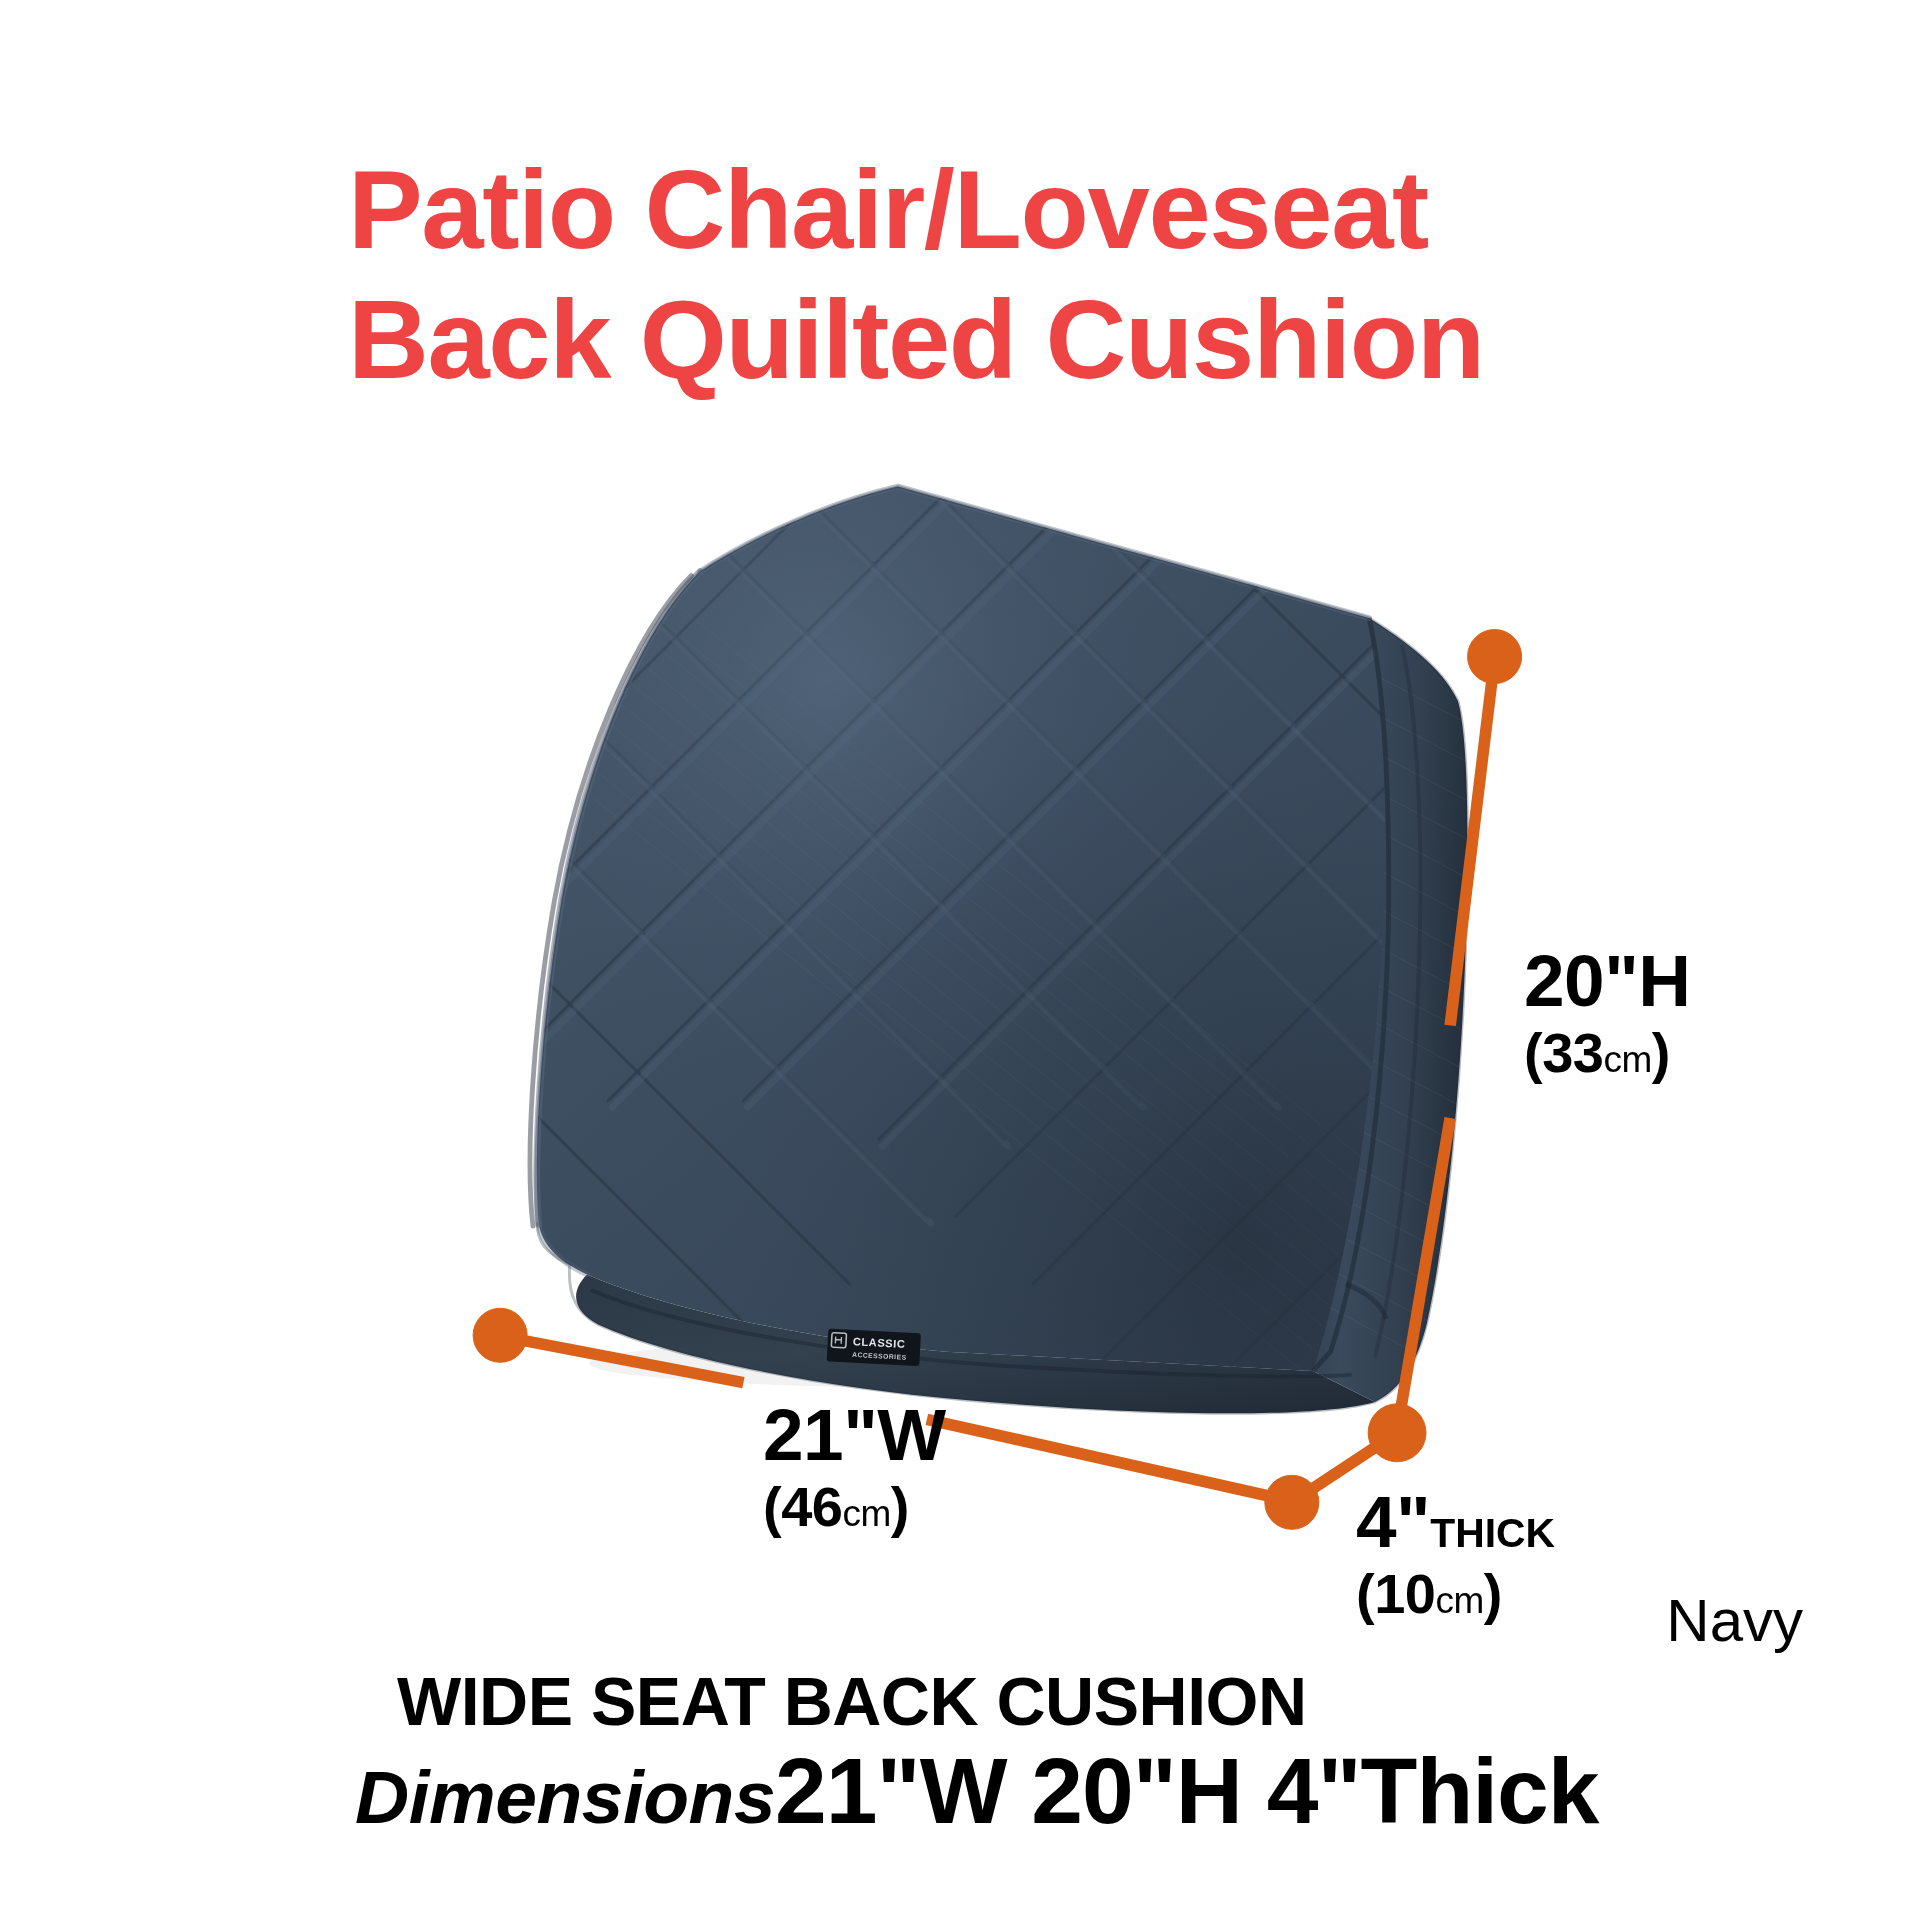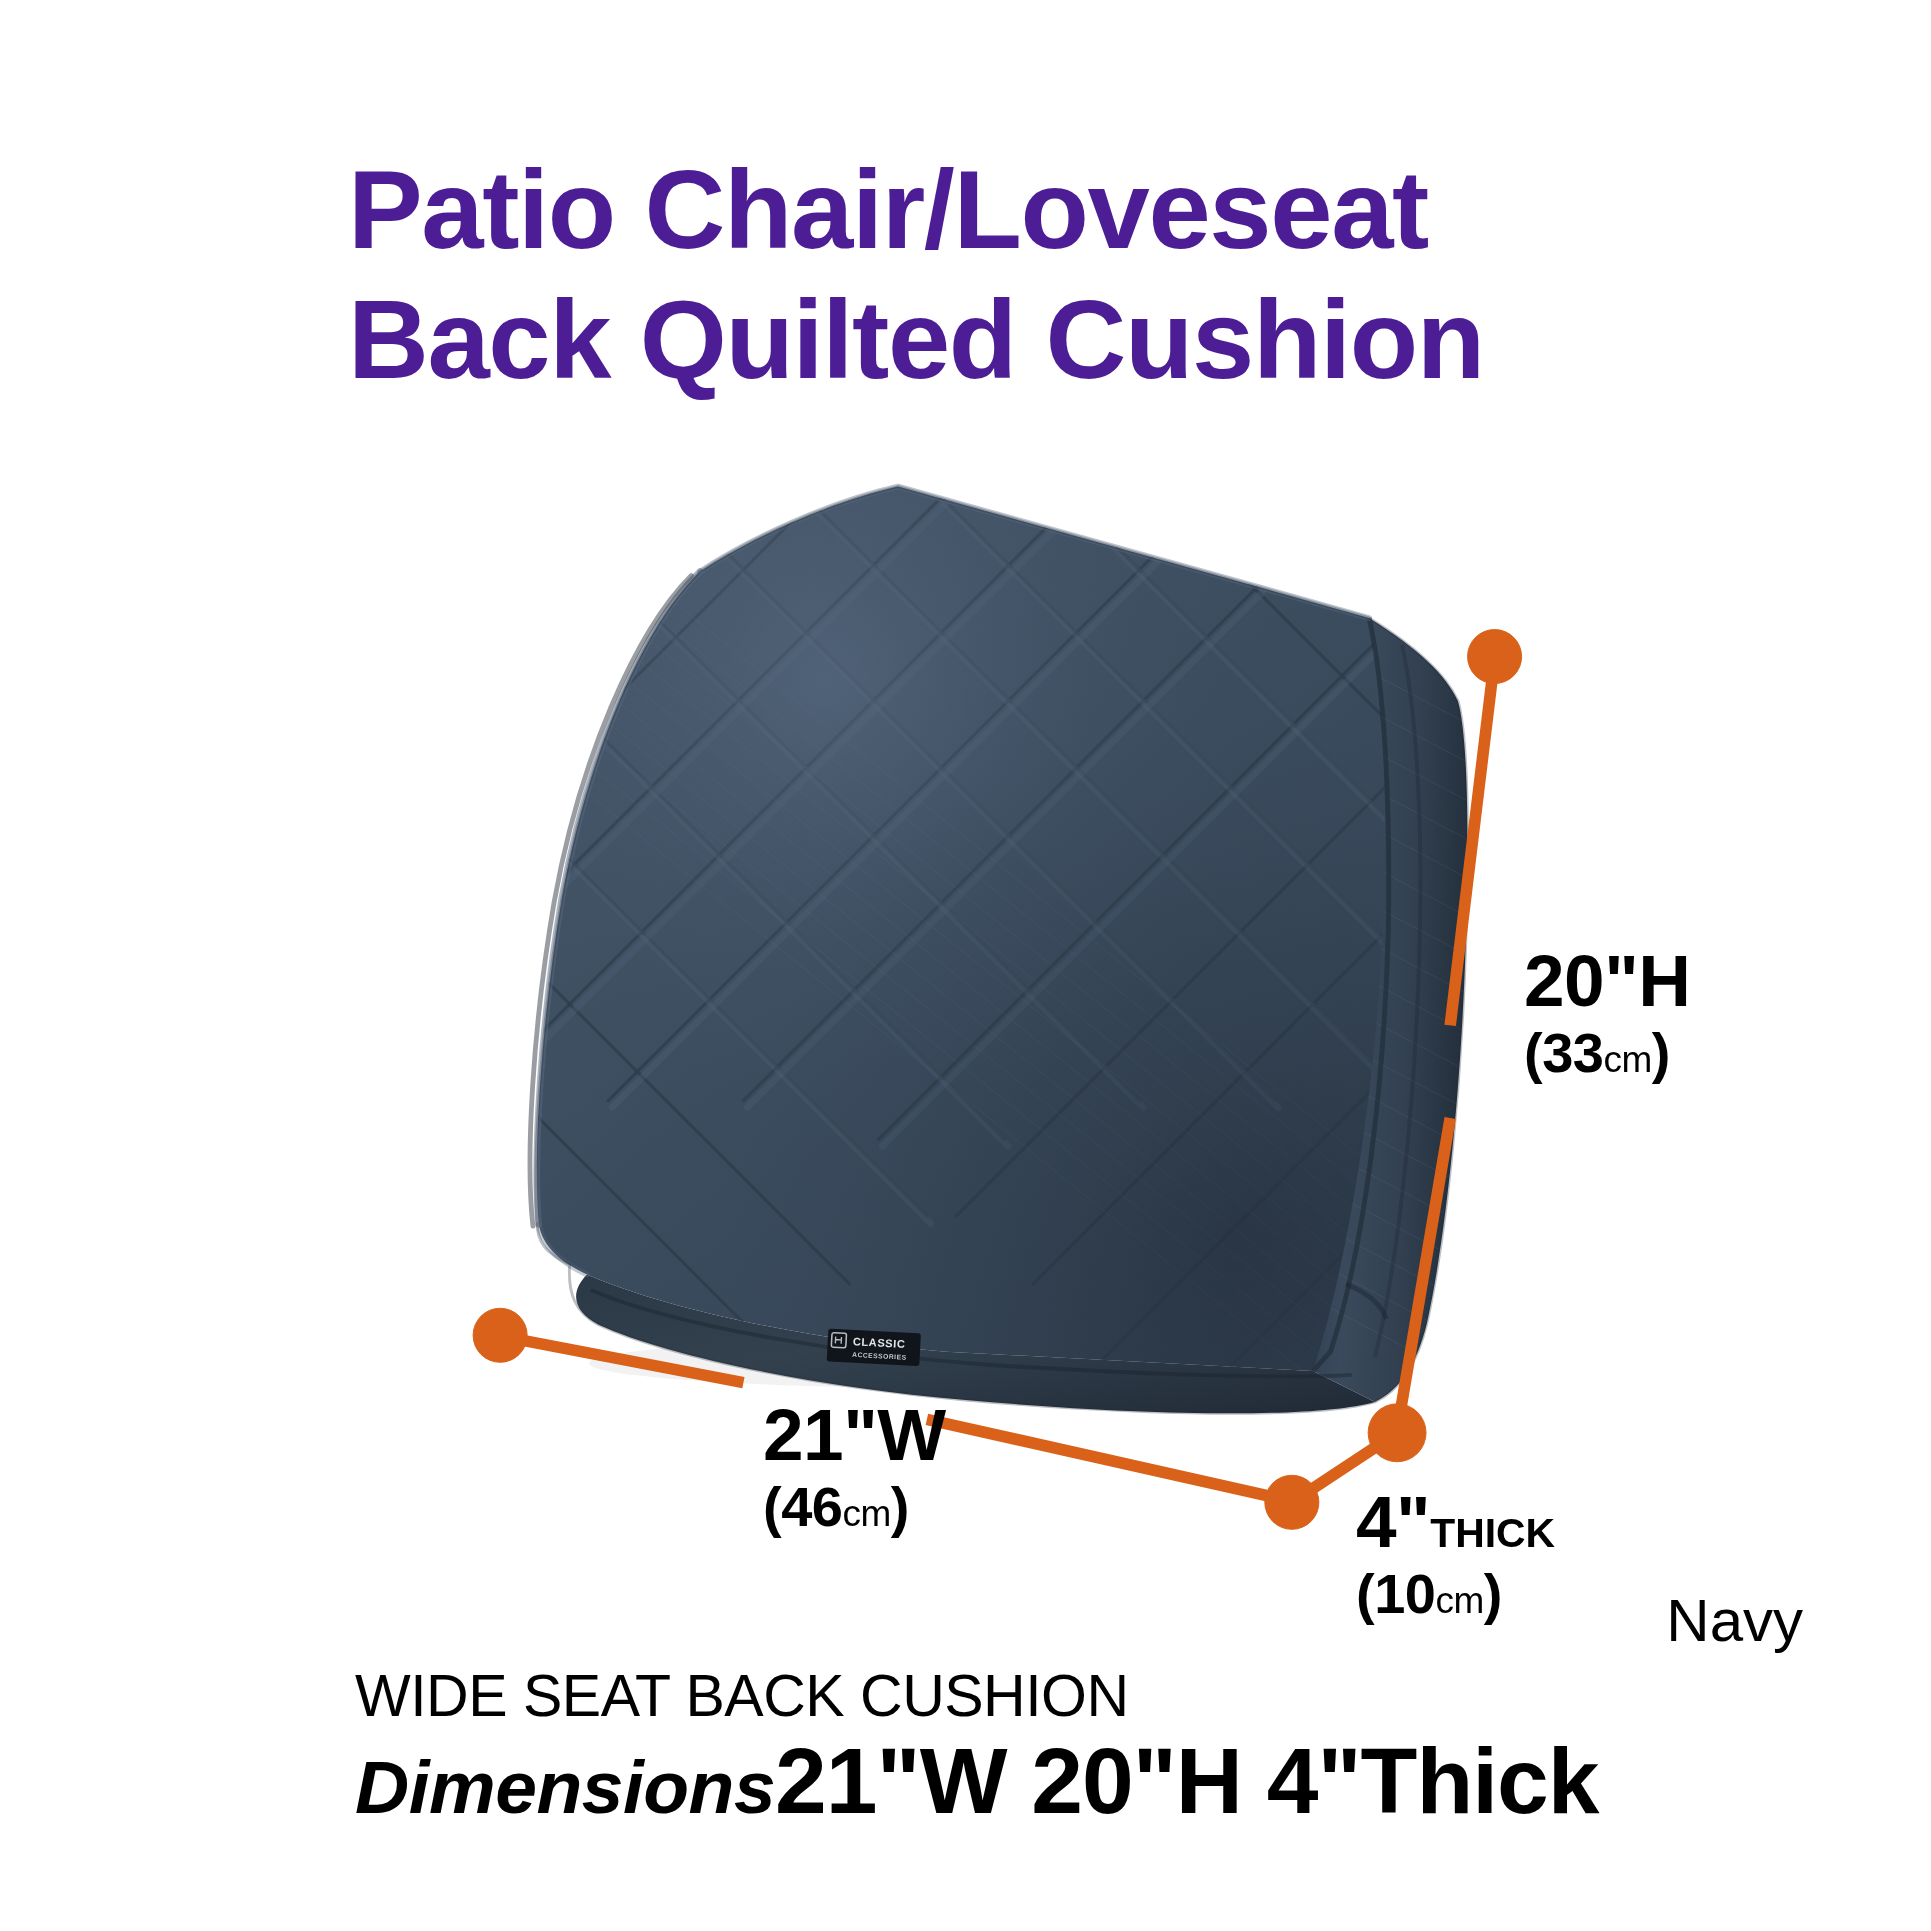--- a/index.html
+++ b/index.html
@@ -30,21 +30,21 @@
     position: absolute;
     left: 348px;
     top: 145px;
     width: 1352px;
   }
   .title-line {
     font-size: 112px;
     font-weight: 700;
     line-height: 1.16;
     letter-spacing: -1.4px;
-    color: #4c1d95;
+    color: #ef4444;
     white-space: nowrap;
   }
 
   
   #product-area {
     position: absolute;
     left: 0;
     top: 0;
     width: 1931px;
     height: 1931px;
@@ -94,27 +94,28 @@
   }
   .cap-color {
     font-size: 60px;
     font-weight: 400;
     line-height: 1.0;
     letter-spacing: 0px;
     color: #000000;
     text-align: right;
   }
   .cap-name {
-    font-size: 59px;
-    font-weight: 400;
+    font-size: 68px;
+    font-weight: 700;
     line-height: 1.08;
     letter-spacing: -0.5px;
     margin-top: 13.5px;
     color: #000000;
     white-space: nowrap;
+    margin-left: 42px;
   }
   .cap-dims {
     margin-top: 3.9px;
     line-height: 1.06;
     white-space: nowrap;
     color: #000000;
   }
   .cap-dims-label {
     font-size: 75px;
     font-weight: 600;

